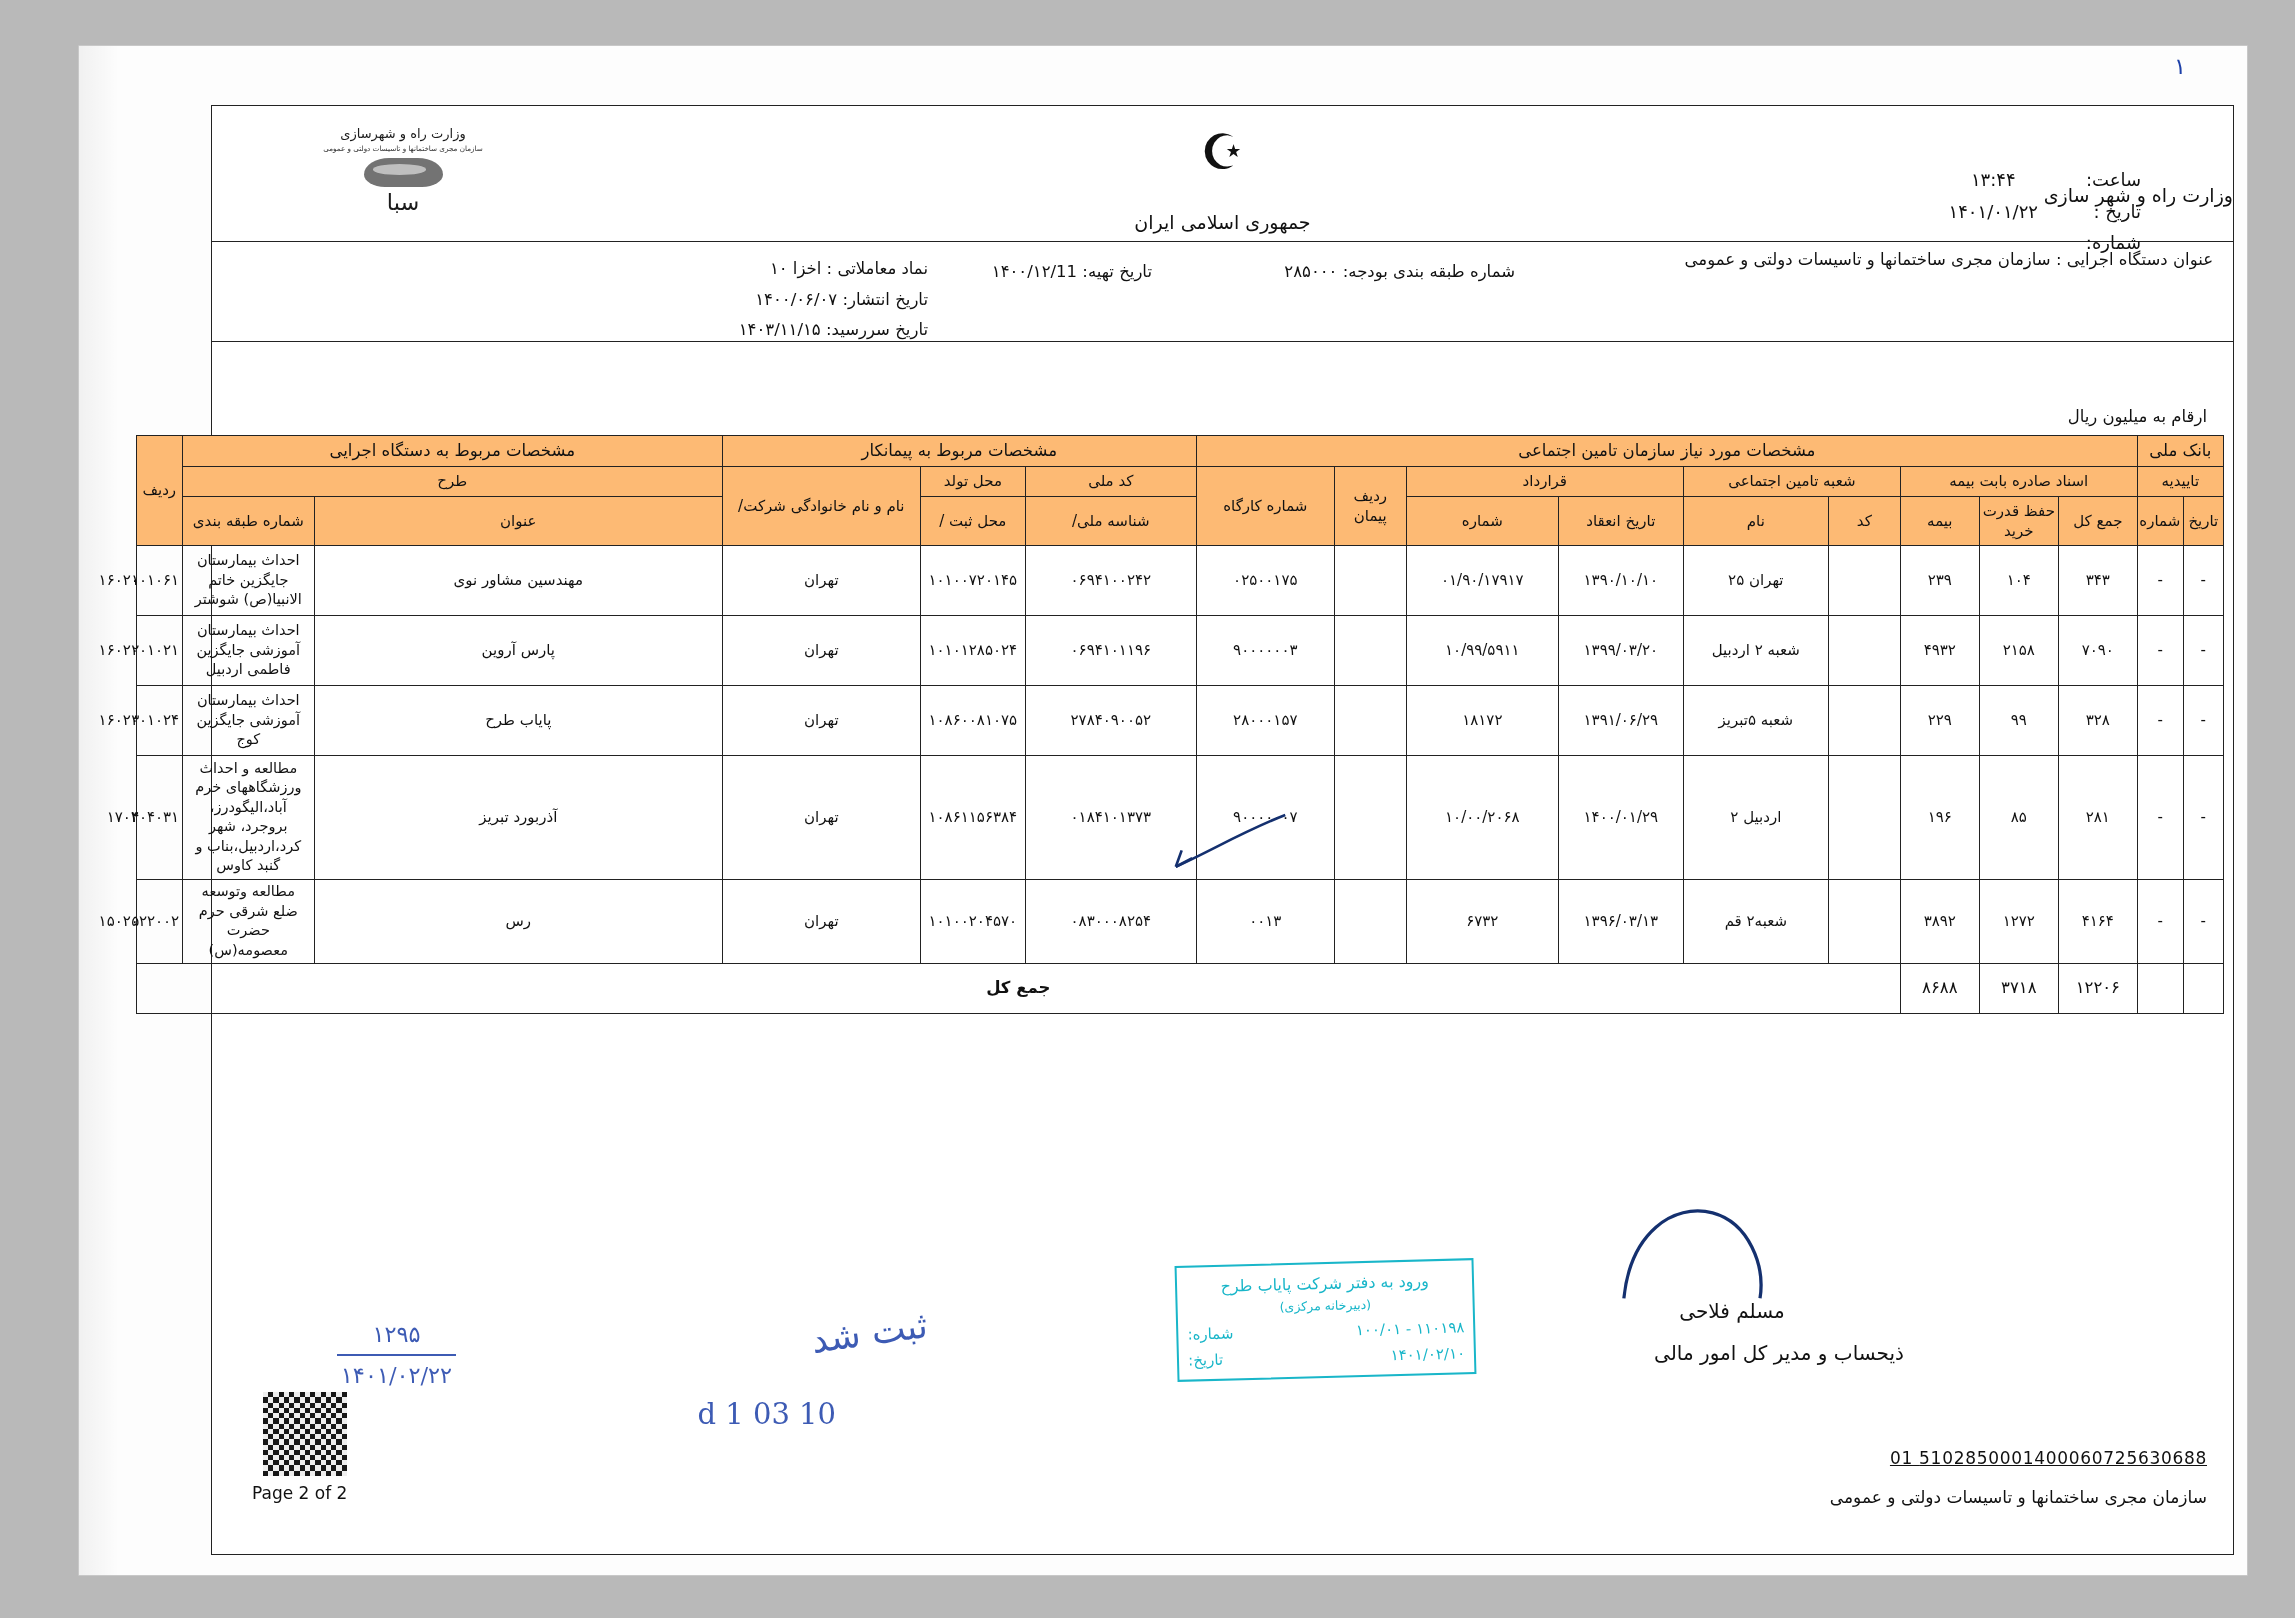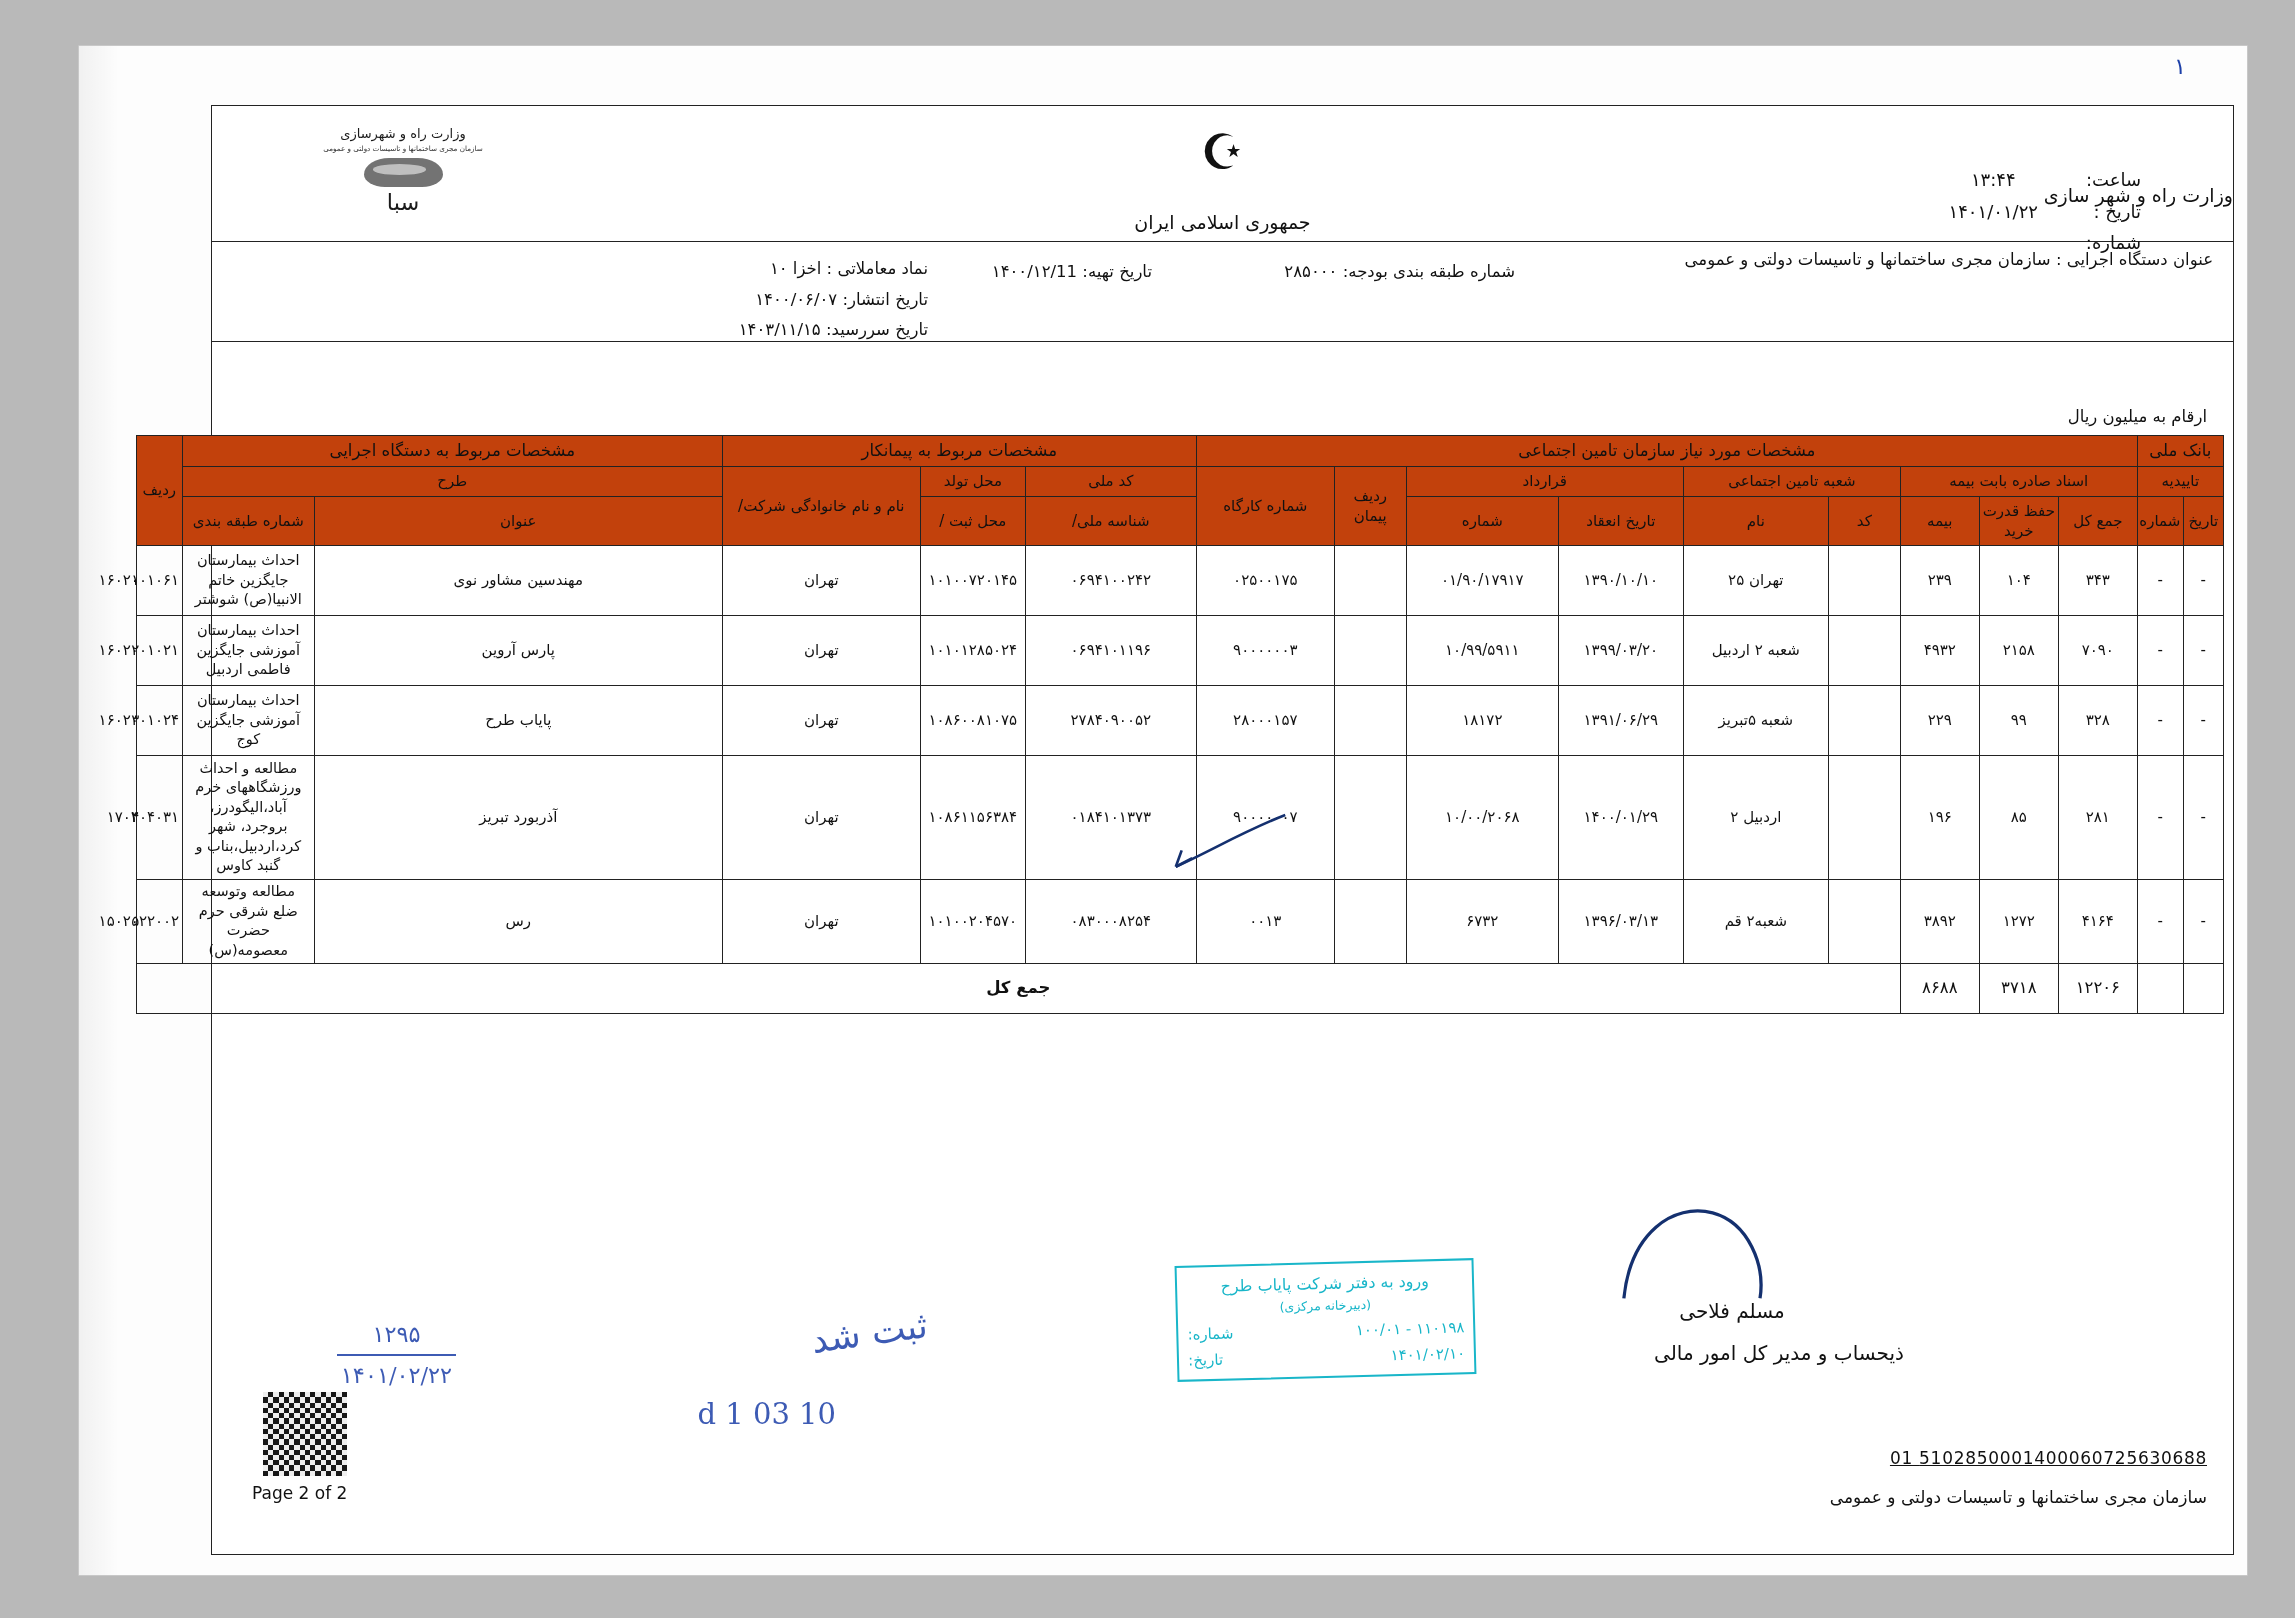--- a/index.html
+++ b/index.html
@@ -154,21 +154,21 @@
     color: #111;
     direction: rtl;
   }
   table.grid th, table.grid td {
     border: 1.1px solid #222;
     text-align: center;
     vertical-align: middle;
     padding: 4px 2.6px;
     line-height: 1.35;
   }
-  table.grid thead th { font-weight: normal; background: #c2410c; }
+  table.grid thead th { font-weight: normal; background: #fdba74; }
   table.grid .grp { font-size: 16.5px; }
   table.grid tbody td { height: 61px; font-size: 15px; }
   table.grid tbody td.title-cell { text-align: center; font-size: 14.5px; padding: 2.6px 5.3px;}
   table.grid .tot td { height: 41px; font-size: 16.5px; }
   .tot .tot-label { text-align: center; font-size: 20px; font-weight: bold;}
   
   .sign-name {
     position: absolute;
     right: 369px;
     top: 1193px;

